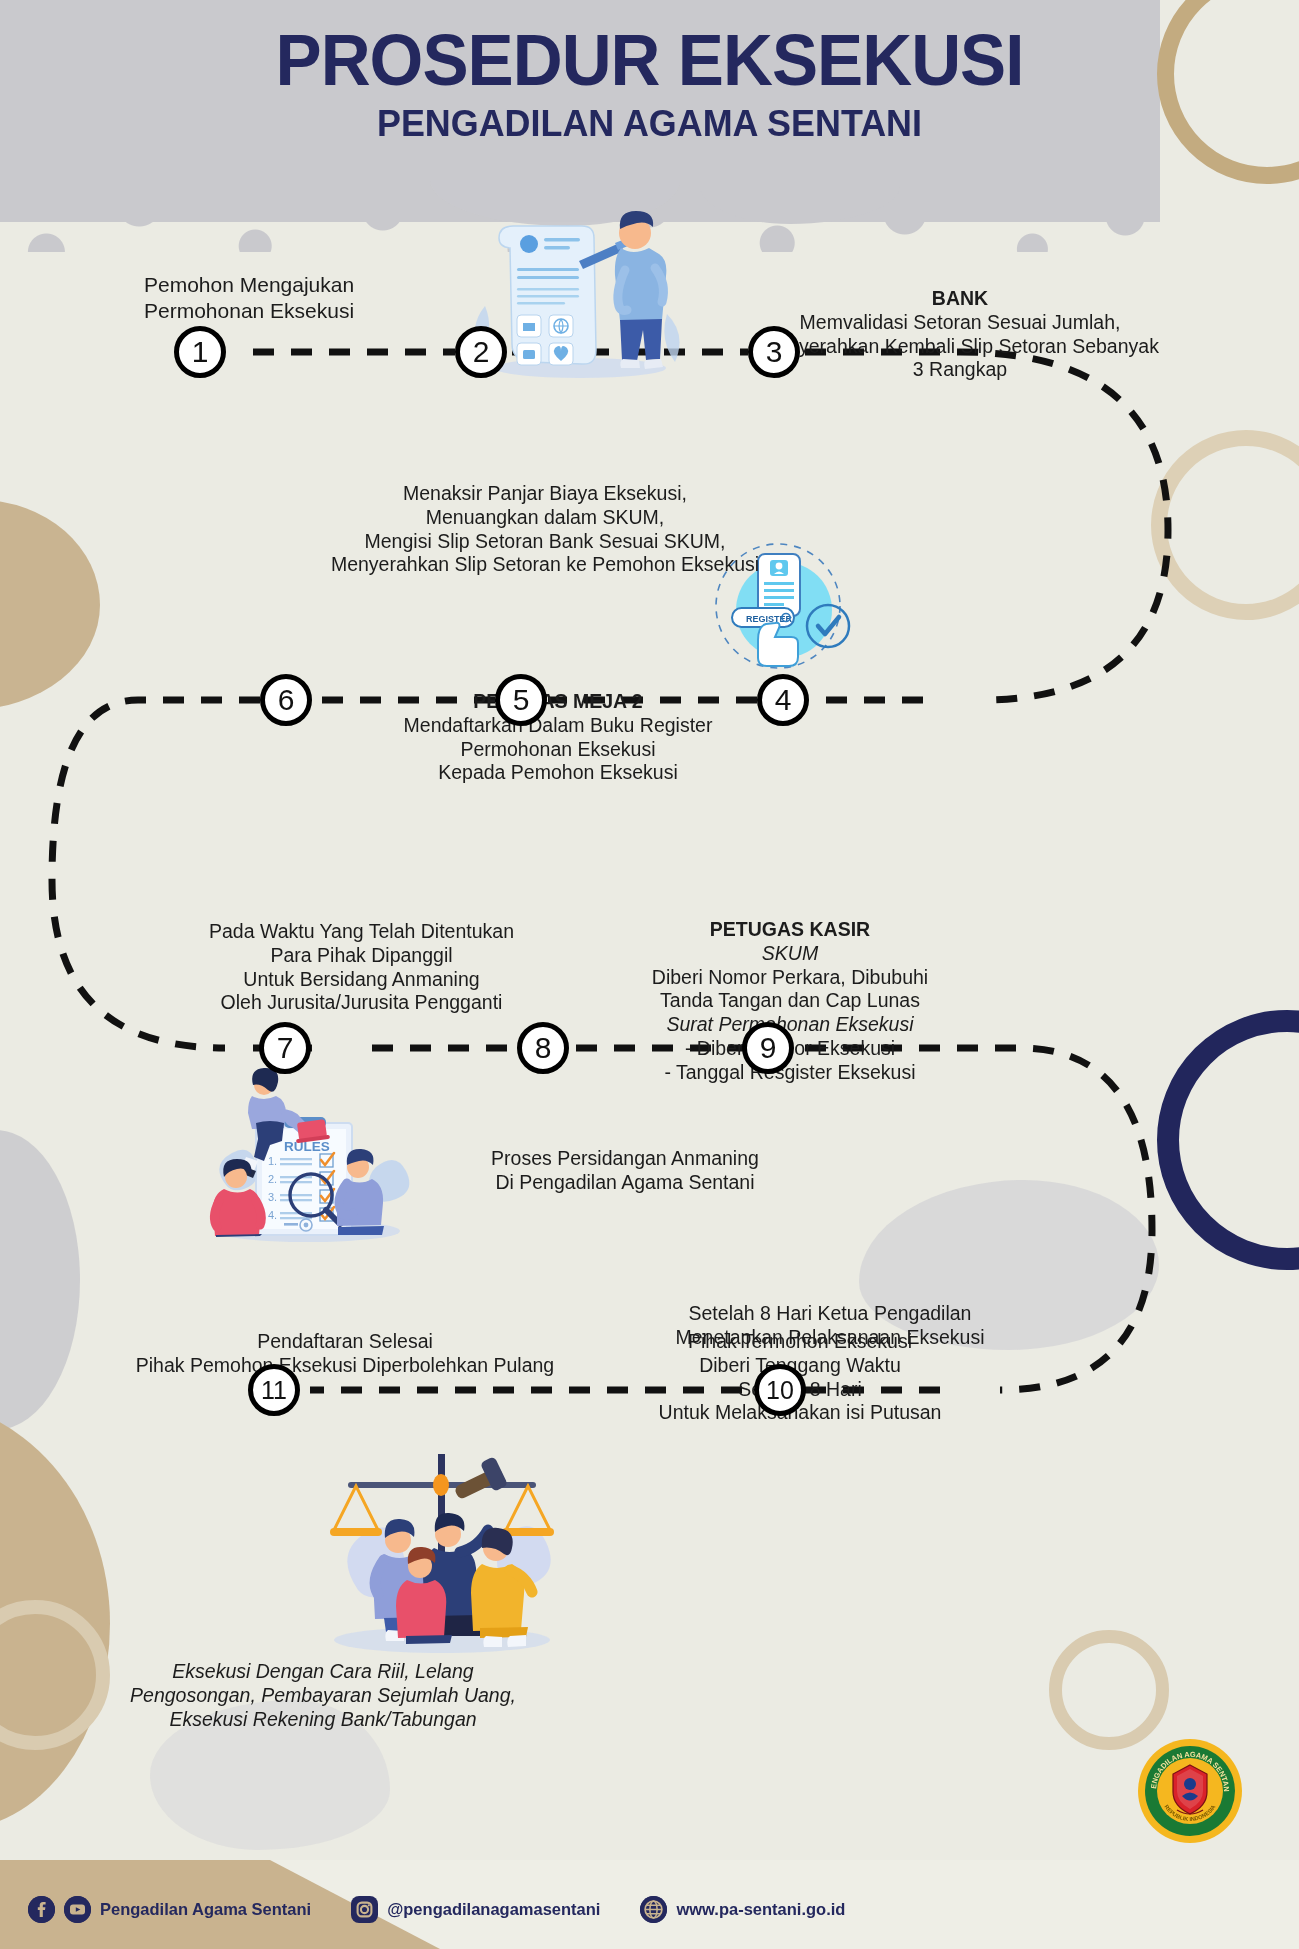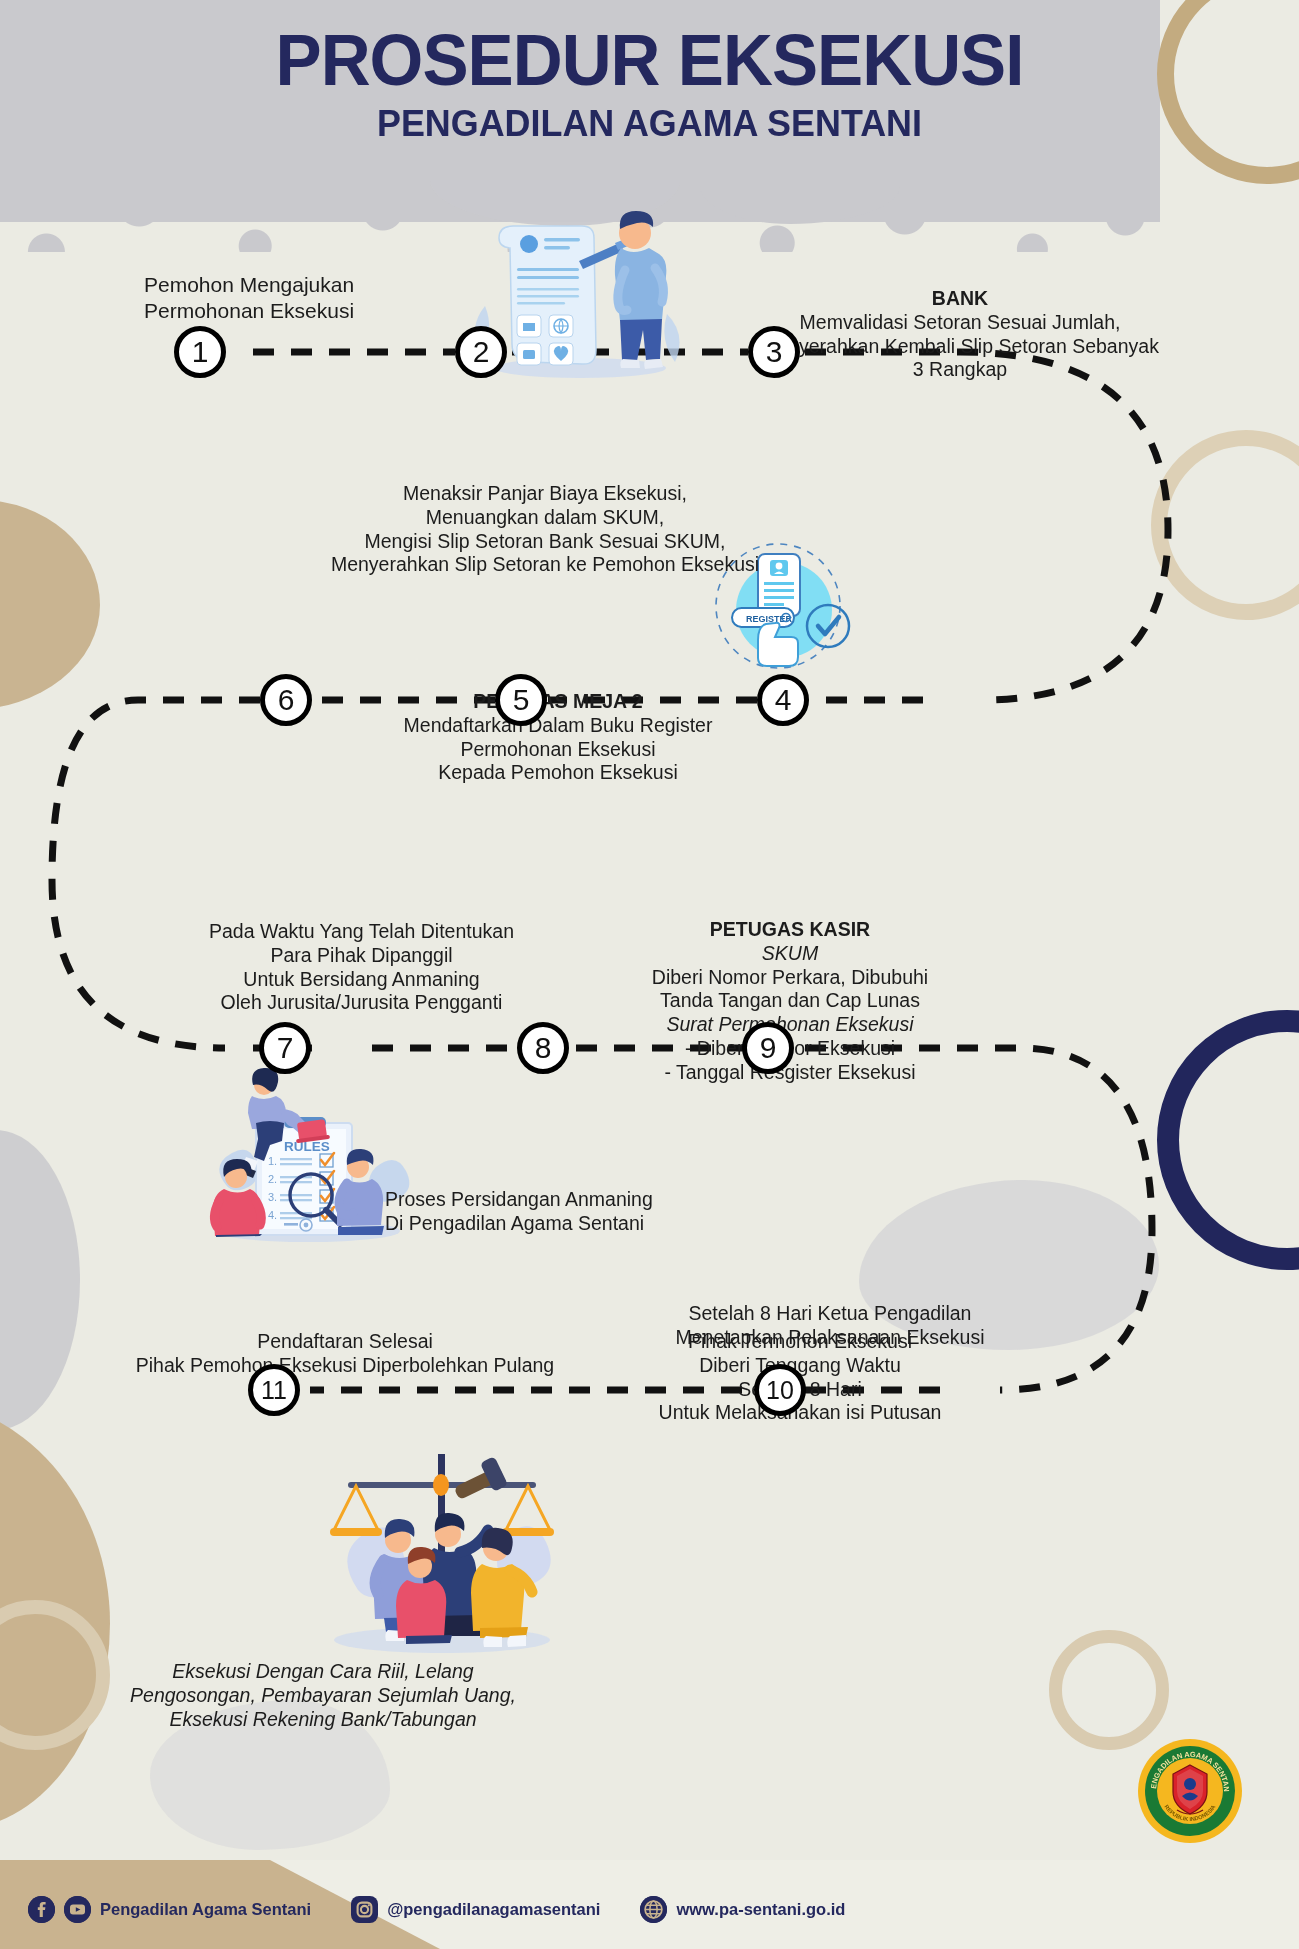--- a/index.html
+++ b/index.html
@@ -431,21 +431,21 @@
   <div>Para Pihak Dipanggil</div>
   <div>Untuk Bersidang Anmaning</div>
   <div>Oleh Jurusita/Jurusita Pengganti</div>
 </div>
 
 <div class="tb s19" style="left:60px;top:1330px;width:570px;text-align:center;">
   <div>Pendaftaran Selesai</div>
   <div>Pihak Pemohon Eksekusi Diperbolehkan Pulang</div>
 </div>
 
-<div class="tb s19" style="left:385px;top:1188px;width:480px;text-align:left;">
+<div class="tb s19" style="left:385px;top:1147px;width:480px;text-align:center;">
   <div>Proses Persidangan Anmaning</div>
   <div>Di Pengadilan Agama Sentani</div>
 </div>
 
 <div class="tb s19" style="left:590px;top:1330px;width:420px;text-align:center;">
   <div>Pihak Termohon Eksekusi</div>
   <div>Diberi Tenggang Waktu</div>
   <div>Selama 8 Hari</div>
   <div>Untuk Melaksanakan isi Putusan</div>
 </div>

